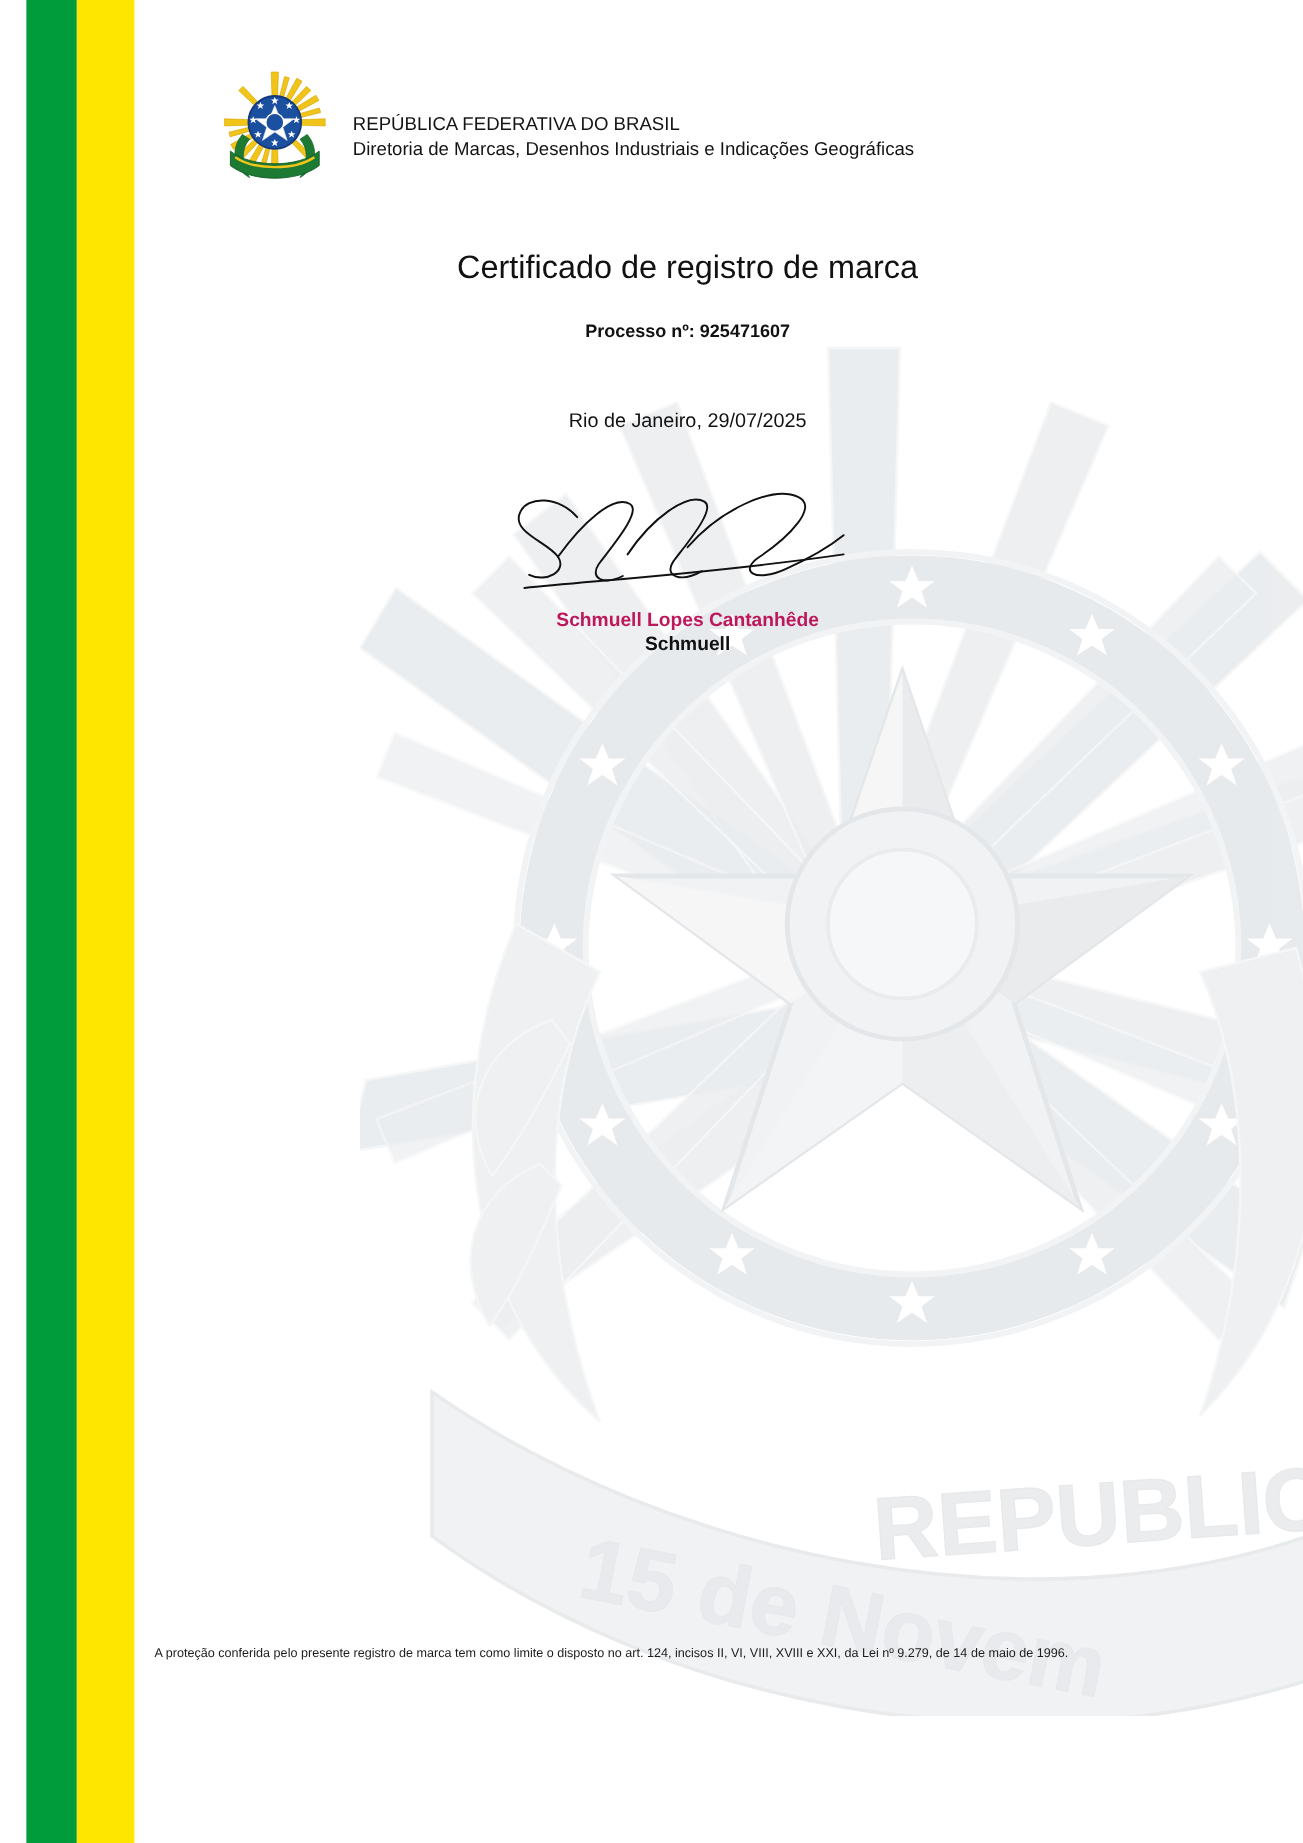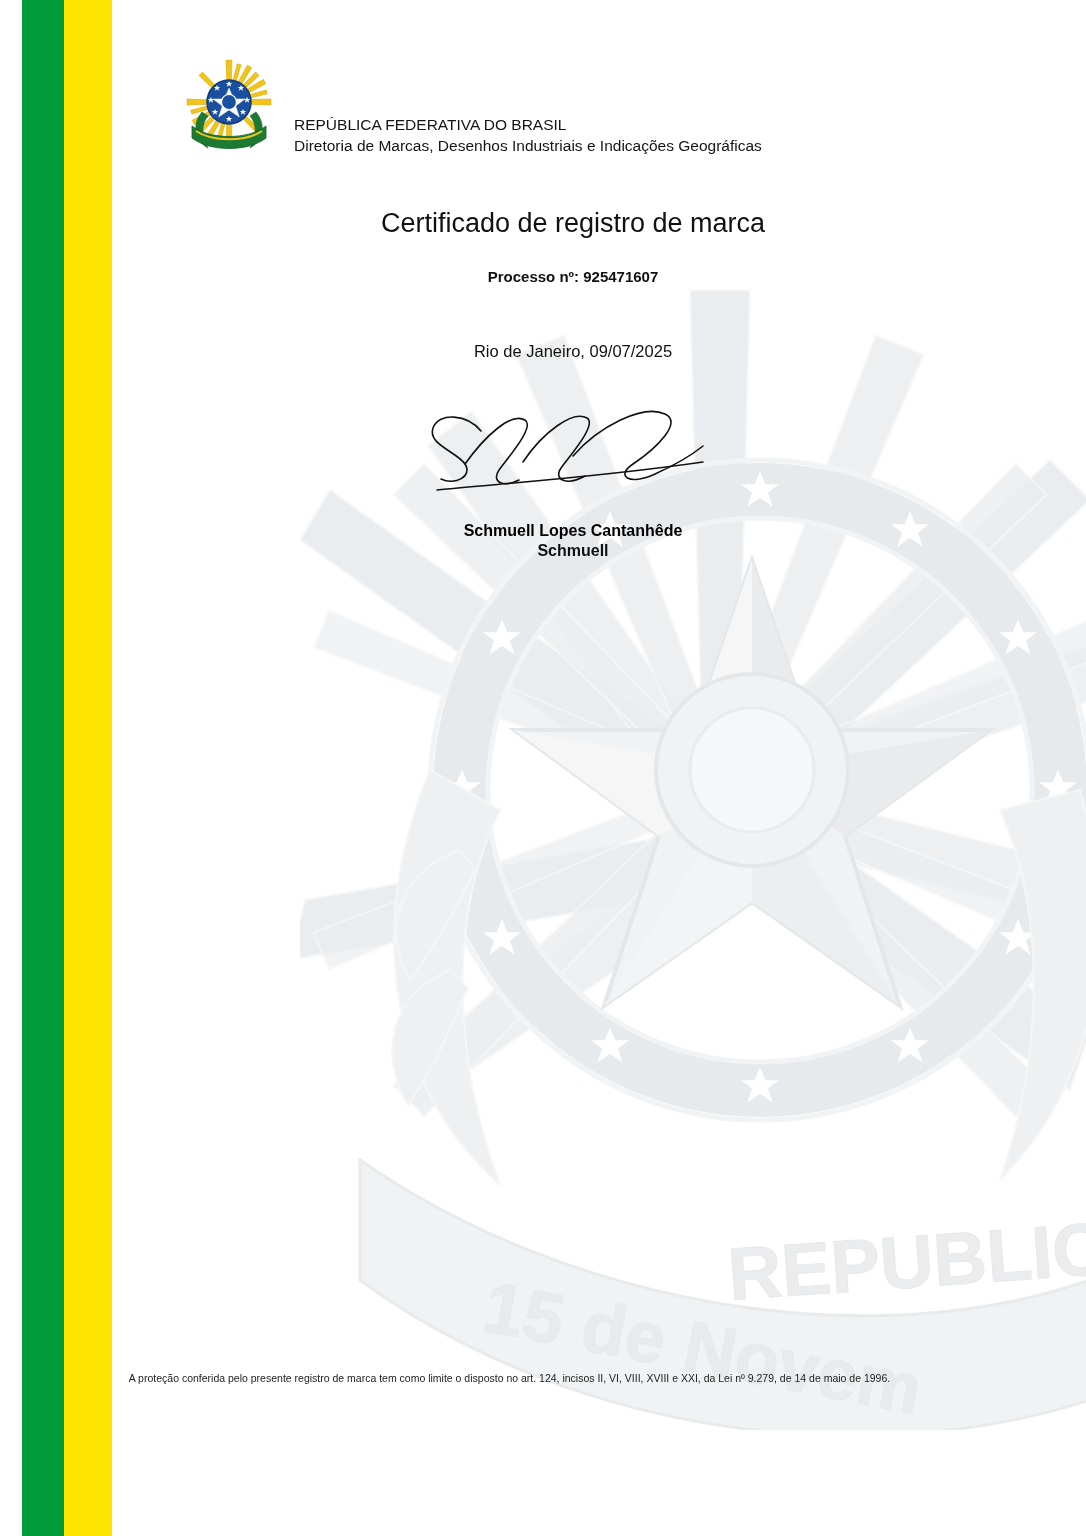--- a/index.html
+++ b/index.html
@@ -48,21 +48,21 @@
     opacity: 0.75;
     pointer-events: none;
   }
 
   
   .header {
     position: absolute;
     left: 186px;
     top: 58px;
     display: flex;
-    align-items: flex-end;
+    align-items: center;
     z-index: 3;
   }
   .coat {
     width: 86px;
     height: 98px;
     flex: 0 0 auto;
     margin-right: 22px;
   }
   .header-lines {
     padding-top: 14px;
@@ -128,22 +128,22 @@
   }
   .signature-img {
     width: 340px;
     height: 105px;
     display: inline-block;
   }
   .signer-name {
     font-size: 16px;
     font-weight: bold;
     line-height: 20px;
-    color: #000000;
-    margin-top: 16px;
+    color: #be185d;
+    margin-top: 2px;
   }
   .signer-role {
     font-size: 16px;
     font-weight: bold;
     line-height: 20px;
     color: #111;
   }
 
   
   .footer-note {
@@ -327,21 +327,21 @@
   </div>
   <div class="header-lines">
     <div>REPÚBLICA FEDERATIVA DO BRASIL</div>
     <div>Diretoria de Marcas, Desenhos Industriais e Indicações Geográficas</div>
   </div>
 </div>
 
 <div class="doc-title">Certificado de registro de marca</div>
 <div class="process-number">Processo nº: 925471607</div>
 
-<div class="place-date">Rio de Janeiro, 09/07/2025</div>
+<div class="place-date">Rio de Janeiro, 29/07/2025</div>
 
 <div class="signature-block">
   <div class="signature-img">
     <svg viewBox="0 0 340 105" width="340" height="105" xmlns="http://www.w3.org/2000/svg">
       <g fill="none" stroke="#111111" stroke-width="1.6" stroke-linecap="round">
         <path d="M78 35 C 64 18, 36 16, 30 32 C 24 48, 54 56, 62 68 C 70 80, 52 90, 38 83"></path>
         <path d="M62 68 C 82 40, 108 16, 122 24 C 132 30, 108 58, 96 74 C 88 86, 100 92, 116 84"></path>
         <path d="M120 66 C 140 36, 170 14, 184 22 C 194 28, 170 56, 158 72 C 150 84, 164 90, 182 80"></path>
         <path d="M170 60 C 196 30, 240 8, 262 18 C 280 26, 254 52, 230 68 C 212 80, 226 90, 252 78 C 272 69, 290 58, 300 50"></path>
         <path d="M34 94 C 90 88, 190 82, 300 66"></path>

